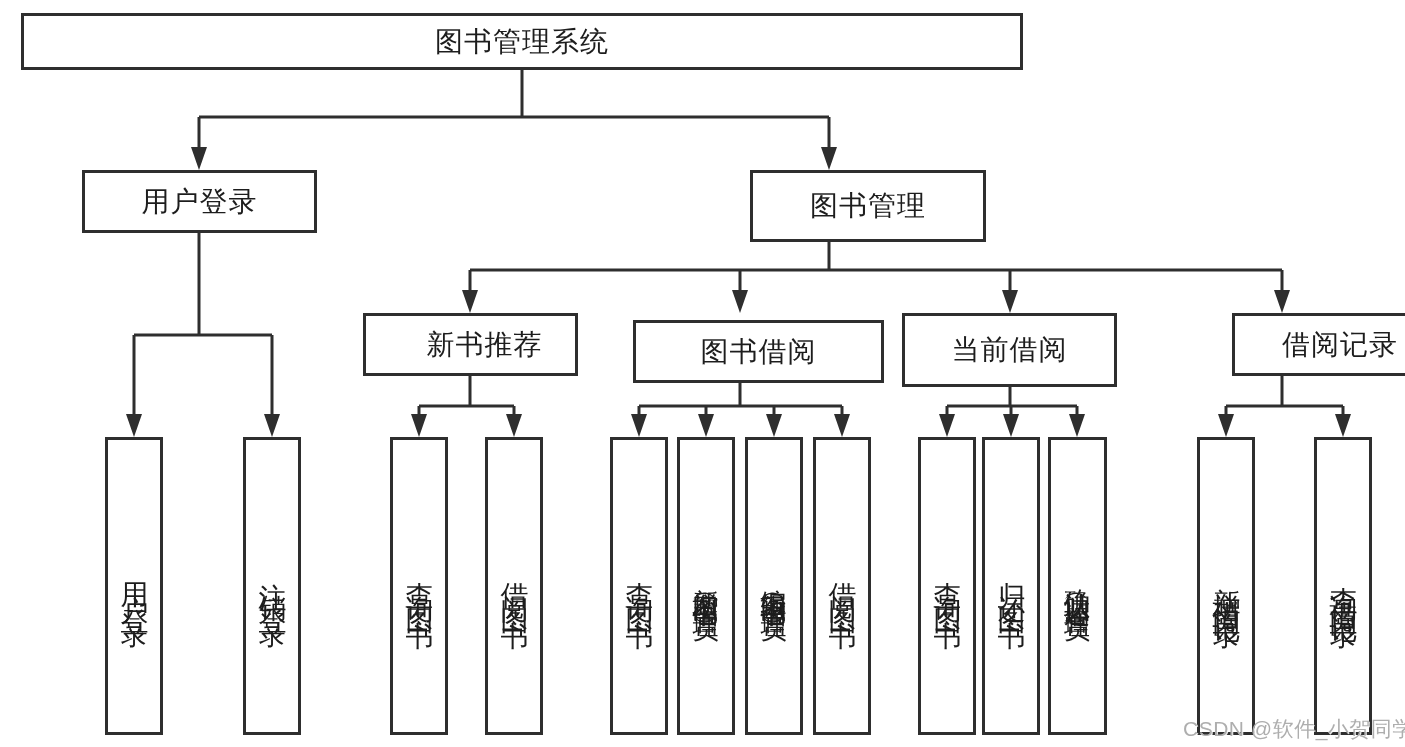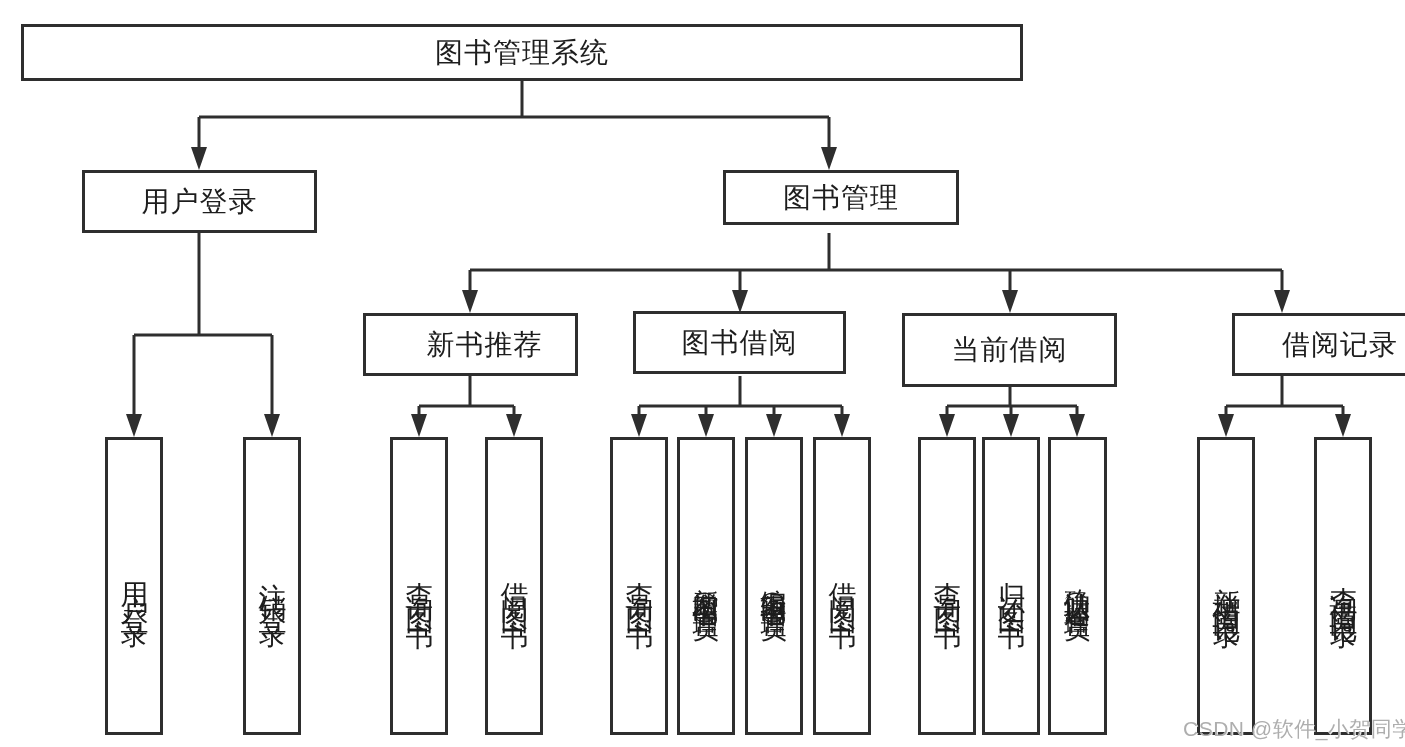--- a/index.html
+++ b/index.html
@@ -19,25 +19,25 @@
     border:3px solid #2e2e2e; top:437px; width:58px; height:298px;
     display:flex; align-items:center; justify-content:center; z-index:2;
   }
   .vbox .vtext {
     writing-mode:vertical-rl; text-orientation:mixed;
     font-size:28px; letter-spacing:13px; line-height:1; color:#1d1d1d;
   }
   .vbox .vtext.sp6 { letter-spacing:7px; }
   .vbox .vtext.long { font-size:26px; letter-spacing:4px; }
   
-  #n-root   { left:21px;  top:24px;  width:1002px; height:57px; }
+  #n-root   { left:21px;  top:13px;  width:1002px; height:57px; }
   #n-ulogin { left:82px;  top:170px; width:235px;  height:63px; }
-  #n-bmgmt  { left:723px; top:170px; width:236px;  height:55px; }
+  #n-bmgmt  { left:750px; top:170px; width:236px;  height:72px; }
   #n-newrec { left:363px; top:313px; width:215px;  height:63px;padding-left:28px; }
-  #n-borrow { left:633px; top:311px; width:213px;  height:63px; }
+  #n-borrow { left:633px; top:320px; width:251px;  height:63px; }
   #n-curr   { left:902px; top:313px; width:215px;  height:74px; }
   #n-record { left:1232px;top:313px; width:216px;  height:63px; }
   #n-login  { left:105px; }
   #n-logout { left:243px; }
   #n-nr-q   { left:390px; }
   #n-nr-b   { left:485px; }
   #n-bb-q   { left:610px; }
   #n-bb-add { left:677px; }
   #n-bb-edit{ left:745px; }
   #n-bb-b   { left:813px; }

